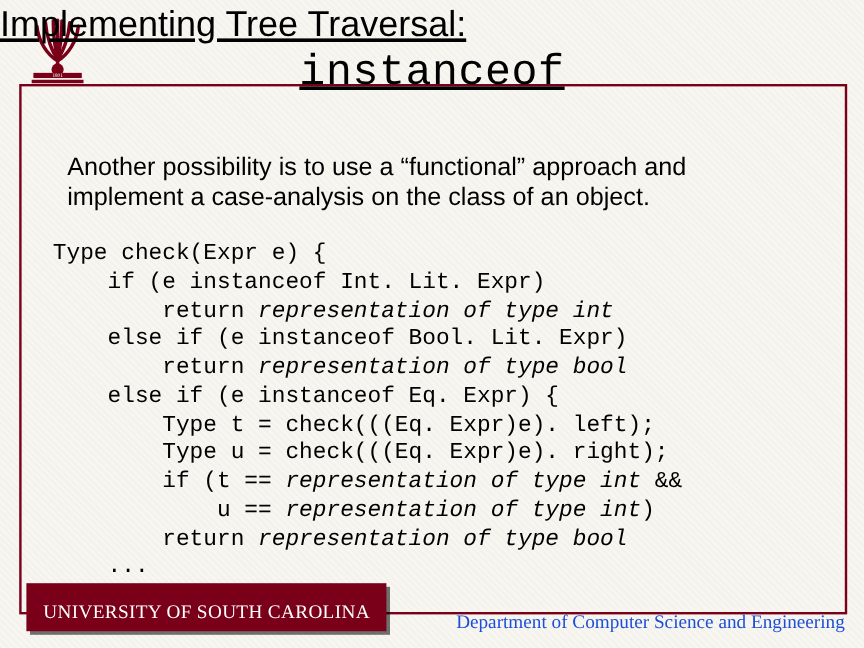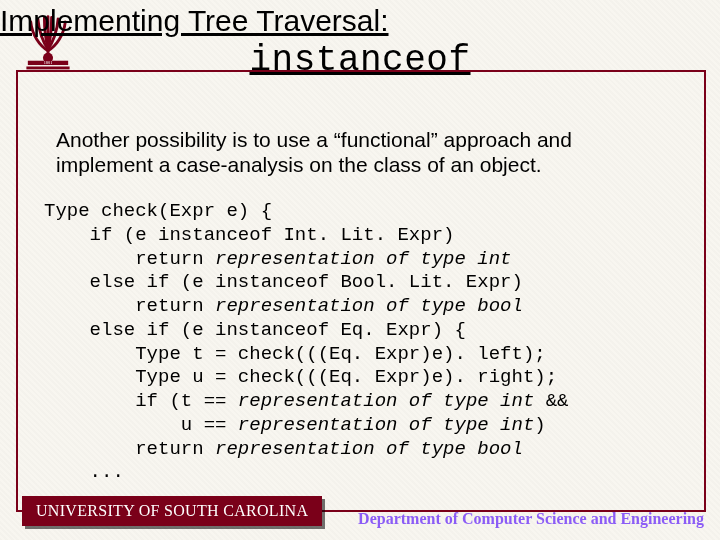--- a/index.html
+++ b/index.html
@@ -78,32 +78,32 @@
   }
   .code i { font-style: italic; }
   .footer-left {
     position: absolute;
     left: 22px;
     bottom: 14px;
     background: #7a0019;
     color: #fff;
     font-family: "Times New Roman", serif;
     font-size: 16px;
-    padding: 6px 14px 6px 14px;
+    padding: 16px 14px 6px 14px;
     box-shadow: 3px 3px 0 rgba(0,0,0,0.55);
     letter-spacing: 0.3px;
   }
   .footer-right {
     position: absolute;
     right: 16px;
     bottom: 12px;
     font-family: "Times New Roman", serif;
-    font-weight: bold;
+    font-weight: normal;
     font-size: 16px;
-    color: #8b5cf6;
+    color: #1d4ed8;
   }
 </style>
 </head>
 <body>
 
 <div class="frame"></div>
 
 <div class="logo">
   <svg viewBox="0 0 100 100">
     <circle cx="50" cy="72" r="7" fill="#7a0019"></circle>

